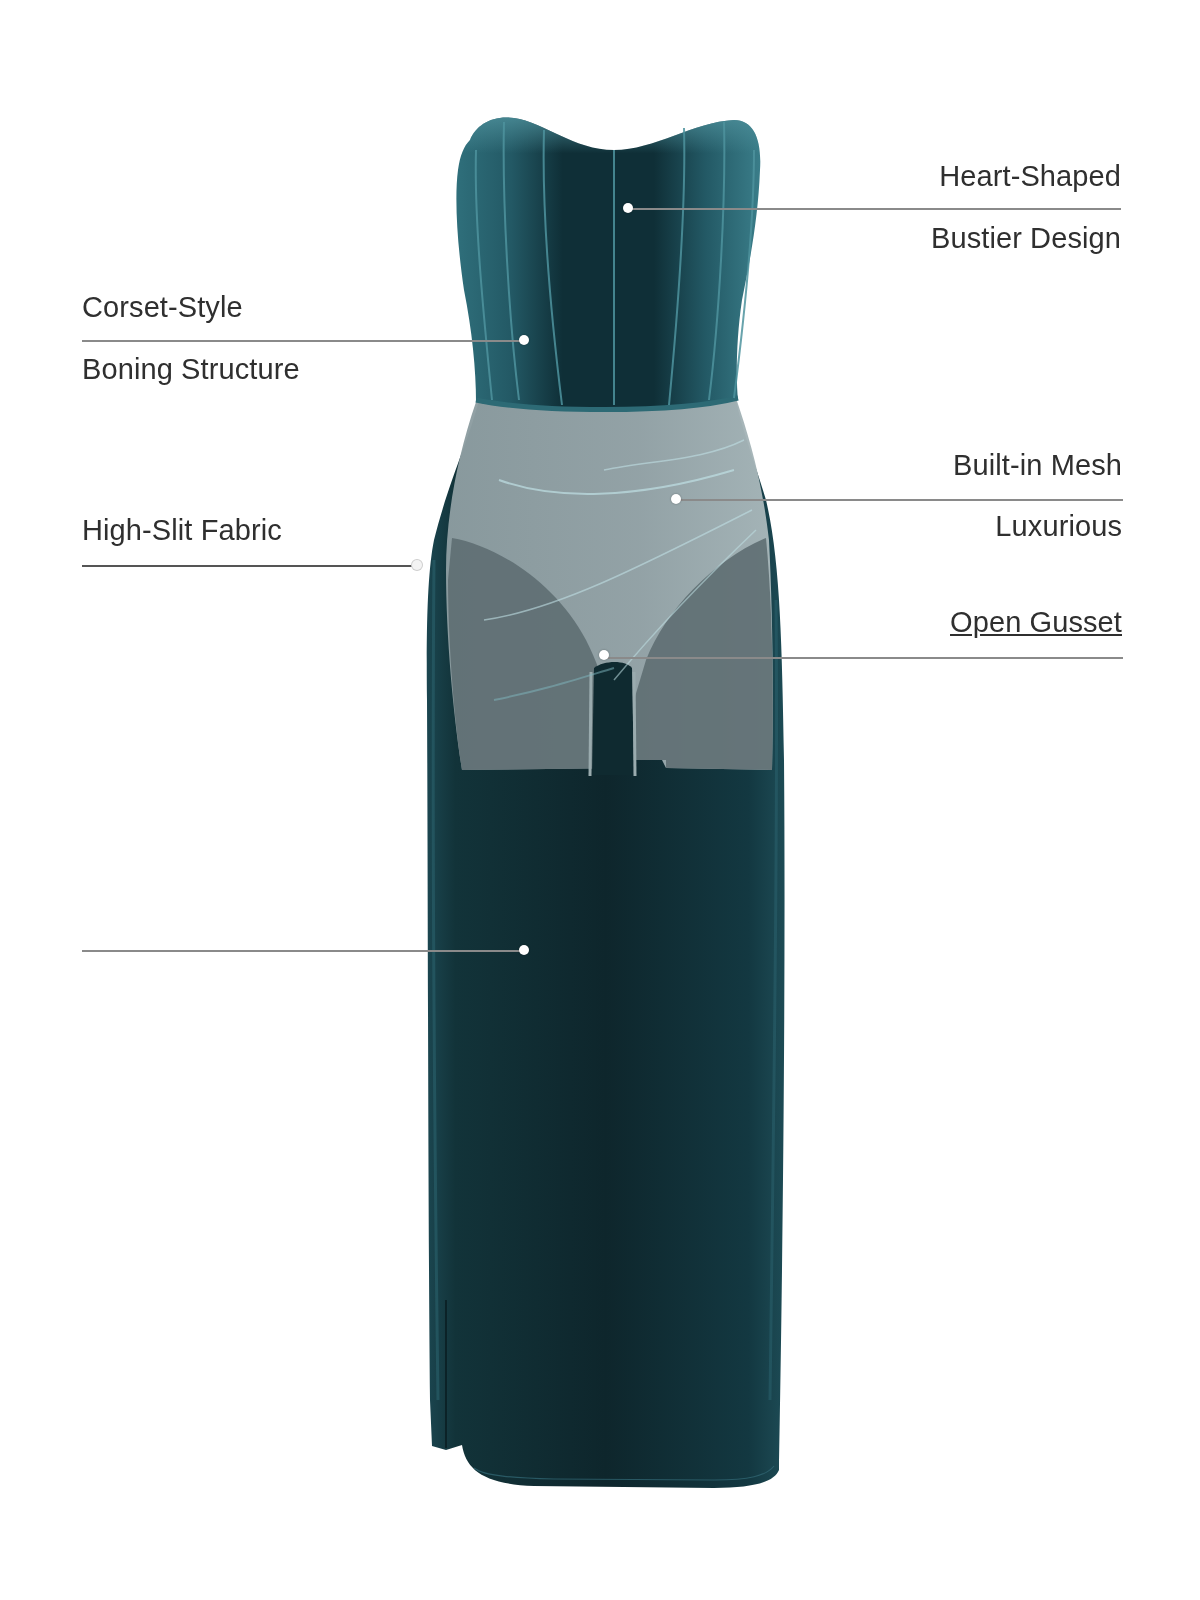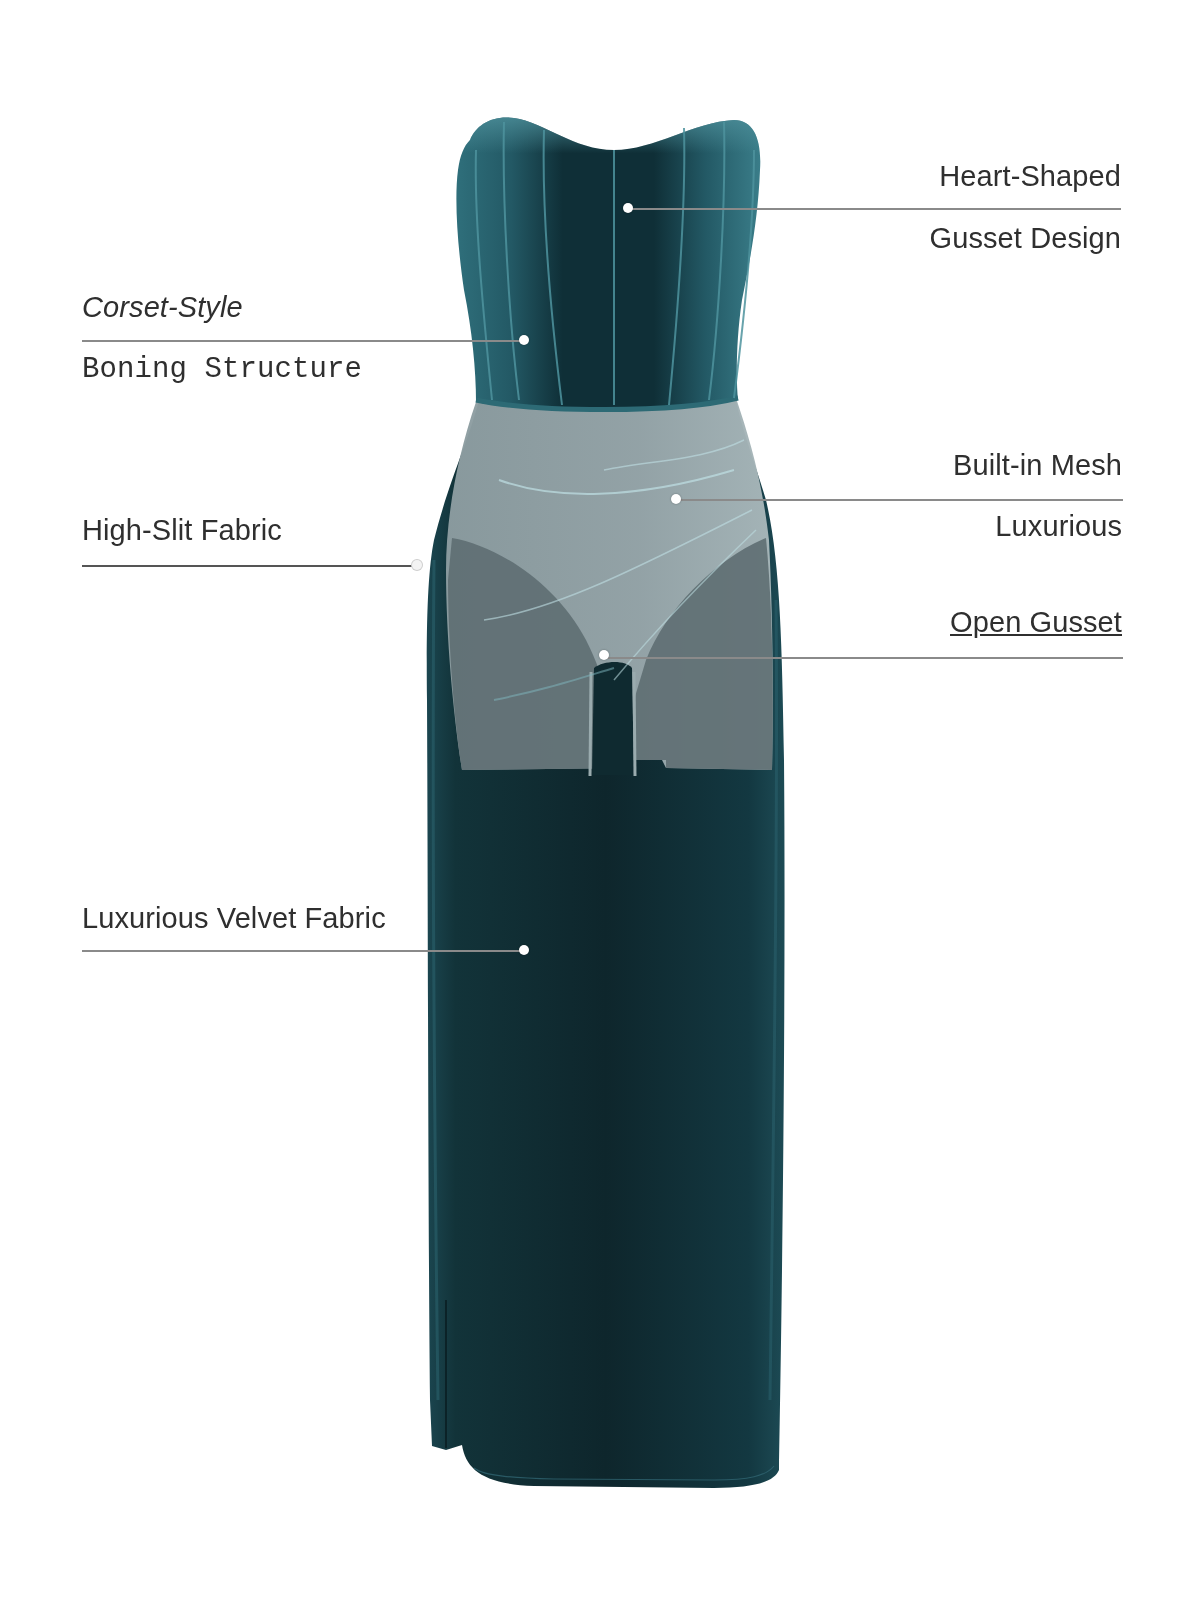--- a/index.html
+++ b/index.html
@@ -97,37 +97,36 @@
       <path d="M490,122 C488,200 495,320 505,400"></path>
       <path d="M710,122 C712,200 705,320 695,400"></path>
       <path d="M462,150 C460,220 470,320 478,400"></path>
       <path d="M740,150 C740,220 730,320 720,398"></path>
     </g>
   </svg>
 
   <div class="label right" style="right:93px; top:162px;">Heart-Shaped</div>
   <div class="leader" style="left:614px; top:208px; width:493px;"></div>
   <div class="dot" style="left:614px; top:208px;"></div>
-  <div class="label right" style="right:93px; top:224px;">Gusset Design</div>
+  <div class="label right" style="right:93px; top:224px;">Bustier Design</div>
 
-  <div class="label" style="left:68px; top:293px;font-style:italic;">Corset-Style</div>
+  <div class="label" style="left:68px; top:293px;">Corset-Style</div>
   <div class="leader" style="left:68px; top:340px; width:442px;"></div>
   <div class="dot" style="left:510px; top:340px;"></div>
-  <div class="label" style="left:68px; top:355px;font-family:Liberation Mono, monospace;">Boning Structure</div>
+  <div class="label" style="left:68px; top:355px;">Boning Structure</div>
 
   <div class="label" style="left:68px; top:516px;">High-Slit Fabric</div>
   <div class="leader" style="left:68px; top:565px; width:335px; background:#555;"></div>
   <div class="dot hollow" style="left:403px; top:565px;"></div>
 
   <div class="label right" style="right:92px; top:451px;text-align:center;">Built-in Mesh</div>
   <div class="leader" style="left:662px; top:499px; width:447px;"></div>
   <div class="dot" style="left:662px; top:499px;"></div>
   <div class="label right" style="right:92px; top:512px;">Luxurious</div>
 
   <div class="label right" style="right:92px; top:608px;text-decoration:underline;">Open Gusset</div>
   <div class="leader" style="left:590px; top:657px; width:519px;"></div>
   <div class="dot" style="left:590px; top:655px;"></div>
 
-  <div class="label" style="left:68px; top:904px;">Luxurious Velvet Fabric</div>
   <div class="leader" style="left:68px; top:950px; width:442px;"></div>
   <div class="dot" style="left:510px; top:950px;"></div>
 
 </div>
 
 </body></html>

